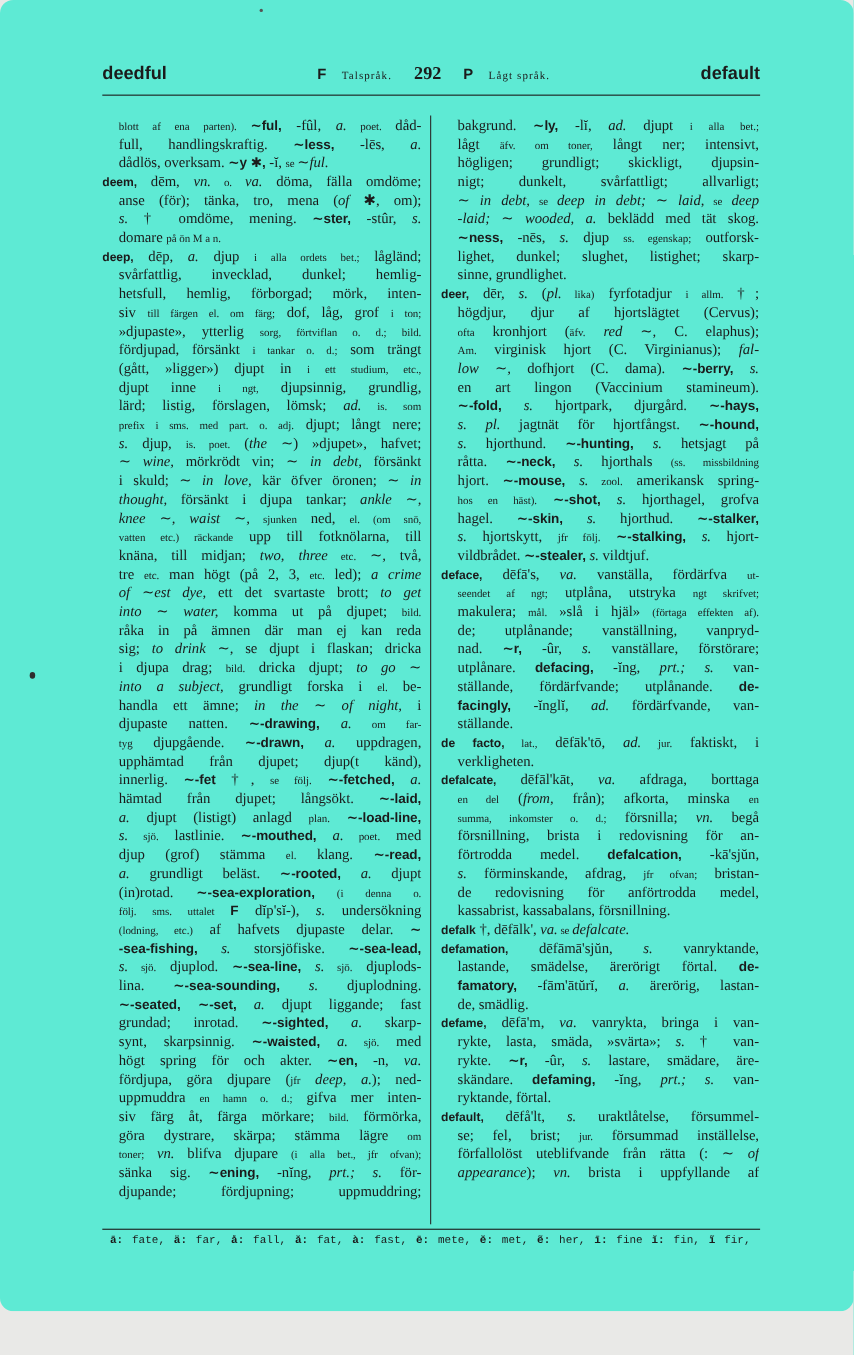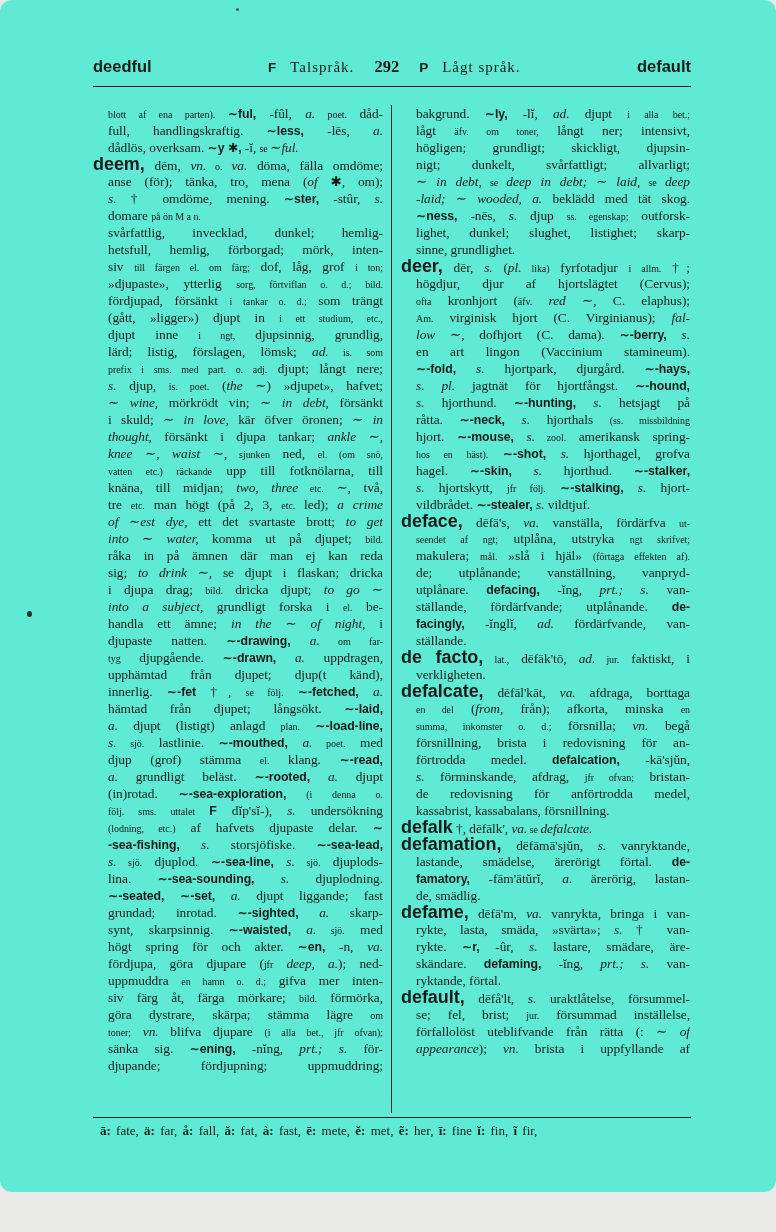--- a/index.html
+++ b/index.html
@@ -6,45 +6,45 @@
   body{background:#e9e9e7;font-family:"Liberation Serif","DejaVu Serif",serif;}
   .page{position:relative;width:776px;height:1192px;background:#5eead4;overflow:hidden;
         color:#1b1b1b;border-radius:12px;}
   .content{position:absolute;left:93px;top:57px;width:598px;}
 
   
   .hdr{display:flex;align-items:baseline;height:24px;}
   .hdr .kw{font-family:"Liberation Sans","DejaVu Sans",sans-serif;font-weight:700;font-size:16.5px;}
   .hdr .mid{flex:1;display:flex;justify-content:center;align-items:baseline;gap:14px;}
   .hdr .ab{font-family:"Liberation Sans","DejaVu Sans",sans-serif;font-weight:700;font-size:13.5px;}
-  .hdr .lbl{font-size:15px;letter-spacing:1px;}
+  .hdr .lbl{font-size:10px;letter-spacing:1px;}
   .hdr .pgno{font-size:16.5px;font-weight:600;margin:0 6px;}
   .rule{height:0;border-top:1.6px solid #1b1b1b;margin-top:5px;}
 
   
   .cols{display:flex;margin-top:18px;}
   .col{height:1003px;overflow:hidden;}
   .col.left{width:290px;}
   .col.right{width:289px;}
   .divider{width:1px;background:#2a2a2a;margin:0 9px 0 8px;height:1008px;}
 
   .line{height:17px;line-height:17px;overflow:hidden;font-size:13.4px;
         text-align:justify;text-align-last:justify;padding-left:15px;letter-spacing:-0.05px;}
   .line.head{padding-left:0;}
   .line.nj{text-align-last:left;}
   .st-r{}
   .st-i{font-style:italic;}
   .st-s{font-size:10px;}
   .st-b{font-family:"Liberation Sans","DejaVu Sans",sans-serif;font-weight:700;font-size:12.3px;}
-  .st-h{font-family:"Liberation Sans","DejaVu Sans",sans-serif;font-weight:700;font-size:18px;}
+  .st-h{font-family:"Liberation Sans","DejaVu Sans",sans-serif;font-weight:700;font-size:11px;}
   .st-k{font-weight:700;}
 
   
   .frule{height:0;border-top:1.4px solid #1b1b1b;margin-top:4px;}
-  .footer{margin-top:5px;padding-left:7px;font-size:13px;word-spacing:2px;white-space:nowrap;overflow:hidden;}
+  .footer{margin-top:5px;padding-left:7px;font-size:10px;word-spacing:2px;white-space:nowrap;overflow:hidden;font-family:Liberation Mono, monospace;}
 
   
   .speck-top{position:absolute;left:236px;top:8px;width:3px;height:3px;background:#555;border-radius:50%;}
   .speck-left{position:absolute;left:27px;top:611px;width:5px;height:6px;background:#2e2e2e;border-radius:50%;}
   .smudge{position:absolute;left:330px;top:1216px;width:130px;height:2px;background:#d4d4d2;}
   .smudge2{position:absolute;left:508px;top:1213px;width:6px;height:3px;background:#cfcfcd;}
 </style>
 </head>
 <body>
 
@@ -72,20 +72,21 @@
 
     <div class="cols">
       <div class="col left" id="col-left">
           <div class="line"><span class="st-s">blott af ena parten). </span><span class="st-b">∼ful,</span><span class="st-r"> -fûl, </span><span class="st-i">a.</span><span class="st-s"> poet. </span><span class="st-r">dåd-</span></div>
           <div class="line"><span class="st-r">full, handlingskraftig. </span><span class="st-b">∼less,</span><span class="st-r"> -lēs, </span><span class="st-i">a.</span></div>
           <div class="line nj"><span class="st-r">dådlös, overksam. </span><span class="st-b">∼y ✱,</span><span class="st-r"> -ĭ, </span><span class="st-s">se </span><span class="st-i">∼ful.</span></div>
           <div class="line head"><span class="st-h">deem,</span><span class="st-r"> dēm, </span><span class="st-i">vn.</span><span class="st-s"> o. </span><span class="st-i">va.</span><span class="st-r"> döma, fälla omdöme;</span></div>
           <div class="line"><span class="st-r">anse (för); tänka, tro, mena (</span><span class="st-i">of</span><span class="st-r"> ✱, om);</span></div>
           <div class="line"><span class="st-i">s.</span><span class="st-r"> † omdöme, mening. </span><span class="st-b">∼ster,</span><span class="st-r"> -stûr, </span><span class="st-i">s.</span></div>
           <div class="line nj"><span class="st-r">domare </span><span class="st-s">på ön M a n.</span></div>
+          <div class="line head"><span class="st-h">deep,</span><span class="st-r"> dēp, </span><span class="st-i">a.</span><span class="st-r"> djup </span><span class="st-s">i alla ordets bet.;</span><span class="st-r"> lågländ;</span></div>
           <div class="line"><span class="st-r">svårfattlig, invecklad, dunkel; hemlig-</span></div>
           <div class="line"><span class="st-r">hetsfull, hemlig, förborgad; mörk, inten-</span></div>
           <div class="line"><span class="st-r">siv </span><span class="st-s">till färgen el. om färg;</span><span class="st-r"> dof, låg, grof </span><span class="st-s">i ton;</span></div>
           <div class="line"><span class="st-r">»djupaste», ytterlig </span><span class="st-s">sorg, förtviflan o. d.; bild.</span></div>
           <div class="line"><span class="st-r">fördjupad, försänkt </span><span class="st-s">i tankar o. d.;</span><span class="st-r"> som trängt</span></div>
           <div class="line"><span class="st-r">(gått, »ligger») djupt in </span><span class="st-s">i ett studium, etc.,</span></div>
           <div class="line"><span class="st-r">djupt inne </span><span class="st-s">i ngt,</span><span class="st-r"> djupsinnig, grundlig,</span></div>
           <div class="line"><span class="st-r">lärd; listig, förslagen, lömsk; </span><span class="st-i">ad.</span><span class="st-s"> is. som</span></div>
           <div class="line"><span class="st-s">prefix i sms. med part. o. adj.</span><span class="st-r"> djupt; långt nere;</span></div>
           <div class="line"><span class="st-i">s.</span><span class="st-r"> djup, </span><span class="st-s">is. poet.</span><span class="st-r"> (</span><span class="st-i">the</span><span class="st-r"> ∼) »djupet», hafvet;</span></div>
@@ -153,20 +154,21 @@
           <div class="line"><span class="st-r">råtta. </span><span class="st-b">∼-neck,</span><span class="st-r"> </span><span class="st-i">s.</span><span class="st-r"> hjorthals </span><span class="st-s">(ss. missbildning</span></div>
           <div class="line"><span class="st-r">hjort. </span><span class="st-b">∼-mouse,</span><span class="st-r"> </span><span class="st-i">s.</span><span class="st-s"> zool.</span><span class="st-r"> amerikansk spring-</span></div>
           <div class="line"><span class="st-s">hos en häst).</span><span class="st-r"> </span><span class="st-b">∼-shot,</span><span class="st-r"> </span><span class="st-i">s.</span><span class="st-r"> hjorthagel, grofva</span></div>
           <div class="line"><span class="st-r">hagel. </span><span class="st-b">∼-skin,</span><span class="st-r"> </span><span class="st-i">s.</span><span class="st-r"> hjorthud. </span><span class="st-b">∼-stalker,</span></div>
           <div class="line"><span class="st-i">s.</span><span class="st-r"> hjortskytt, </span><span class="st-s">jfr följ.</span><span class="st-r"> </span><span class="st-b">∼-stalking,</span><span class="st-r"> </span><span class="st-i">s.</span><span class="st-r"> hjort-</span></div>
           <div class="line nj"><span class="st-r">vildbrådet. </span><span class="st-b">∼-stealer,</span><span class="st-r"> </span><span class="st-i">s.</span><span class="st-r"> vildtjuf.</span></div>
           <div class="line head"><span class="st-h">deface,</span><span class="st-r"> dēfā's, </span><span class="st-i">va.</span><span class="st-r"> vanställa, fördärfva </span><span class="st-s">ut-</span></div>
           <div class="line"><span class="st-s">seendet af ngt;</span><span class="st-r"> utplåna, utstryka </span><span class="st-s">ngt skrifvet;</span></div>
           <div class="line"><span class="st-r">makulera; </span><span class="st-s">mål.</span><span class="st-r"> »slå i hjäl» </span><span class="st-s">(förtaga effekten af).</span></div>
           <div class="line"><span class="st-r">de; utplånande; vanställning, vanpryd-</span></div>
+          <div class="line"><span class="st-r">nad. </span><span class="st-b">∼r,</span><span class="st-r"> -ûr, </span><span class="st-i">s.</span><span class="st-r"> vanställare, förstörare;</span></div>
           <div class="line"><span class="st-r">utplånare. </span><span class="st-b">defacing,</span><span class="st-r"> -ĭng, </span><span class="st-i">prt.; s.</span><span class="st-r"> van-</span></div>
           <div class="line"><span class="st-r">ställande, fördärfvande; utplånande. </span><span class="st-b">de-</span></div>
           <div class="line"><span class="st-b">facingly,</span><span class="st-r"> -ĭnglĭ, </span><span class="st-i">ad.</span><span class="st-r"> fördärfvande, van-</span></div>
           <div class="line nj"><span class="st-r">ställande.</span></div>
           <div class="line head"><span class="st-h">de facto,</span><span class="st-s"> lat.,</span><span class="st-r"> dēfāk'tō, </span><span class="st-i">ad.</span><span class="st-s"> jur.</span><span class="st-r"> faktiskt, i</span></div>
           <div class="line nj"><span class="st-r">verkligheten.</span></div>
           <div class="line head"><span class="st-h">defalcate,</span><span class="st-r"> dēfāl'kāt, </span><span class="st-i">va.</span><span class="st-r"> afdraga, borttaga</span></div>
           <div class="line"><span class="st-s">en del</span><span class="st-r"> (</span><span class="st-i">from,</span><span class="st-r"> från); afkorta, minska </span><span class="st-s">en</span></div>
           <div class="line"><span class="st-s">summa, inkomster o. d.;</span><span class="st-r"> försnilla; </span><span class="st-i">vn.</span><span class="st-r"> begå</span></div>
           <div class="line"><span class="st-r">försnillning, brista i redovisning för an-</span></div>

